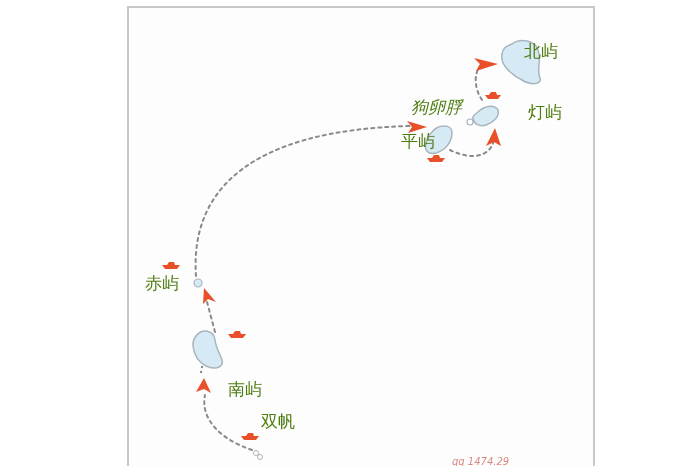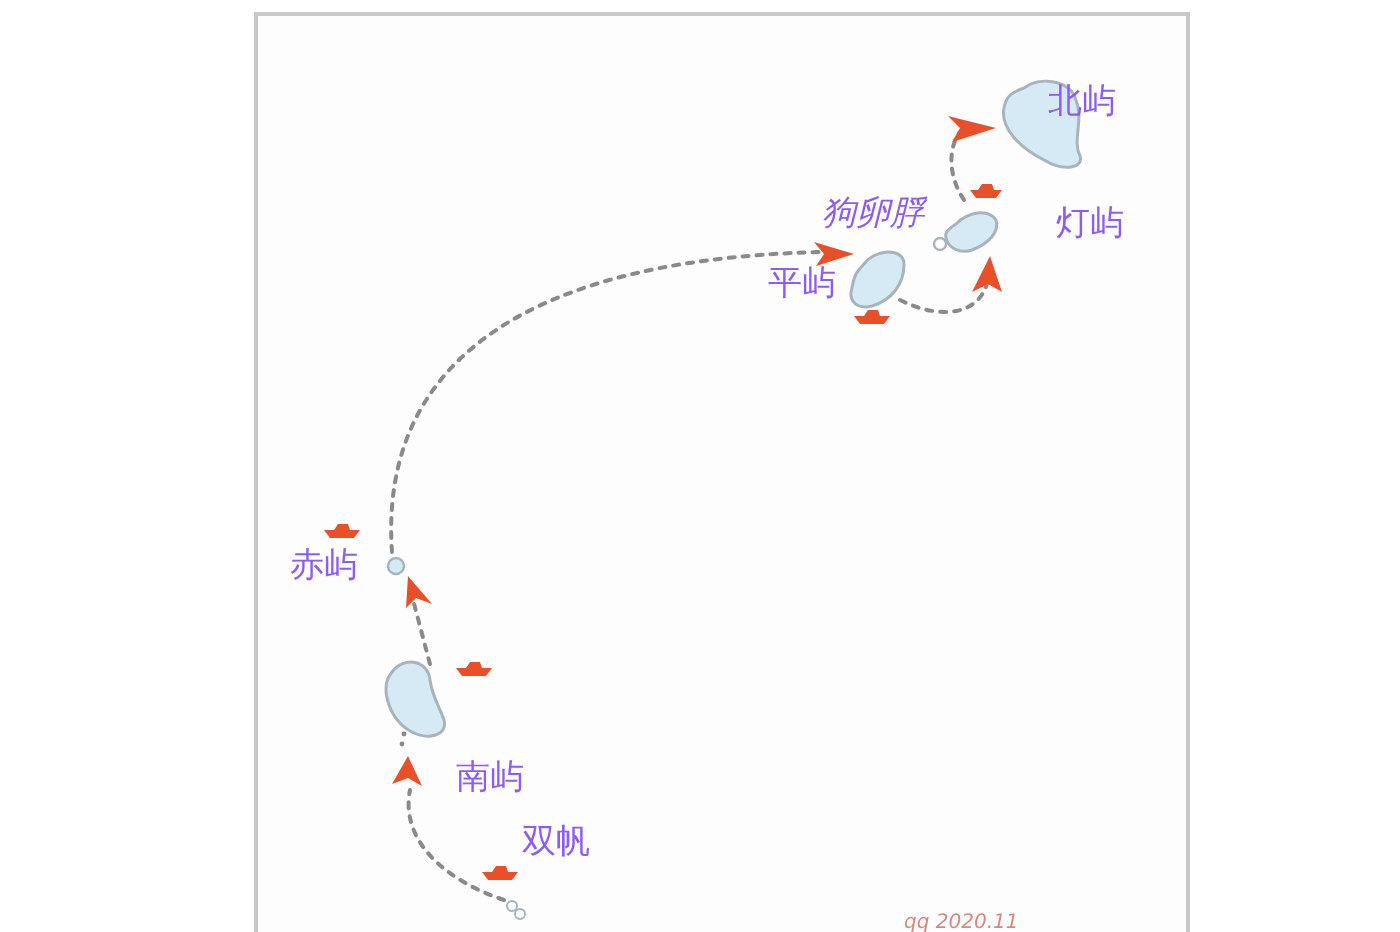--- a/index.html
+++ b/index.html
@@ -30,21 +30,21 @@
     svg.map {
       position: absolute;
       left: 0;
       top: 0;
       width: 700px;
       height: 466px;
     }
     .label {
       position: absolute;
       font-size: 17px;
-      color: #8b5cf6;
+      color: #4d7c0f;
       font-weight: normal;
       white-space: nowrap;
       line-height: 1;
       letter-spacing: 0px;
     }
     .watermark {
       position: absolute;
       left: 452px;
       top: 456px;
       font-size: 10px;
@@ -125,19 +125,19 @@
       <g transform="translate(485,92)">
         <path d="M 0 3 L 16 3 L 13 7 L 3 7 Z"></path>
         <path d="M 4 3 L 6 0 L 11 0 L 12 3 Z"></path>
       </g>
     </g>
   </svg>
 
   <div class="label" style="left:261px; top:413px;">双帆</div>
   <div class="label" style="left:228px; top:345px;margin-top:36px;">南屿</div>
   <div class="label" style="left:145px; top:275px;">赤屿</div>
-  <div class="label" style="left:384px; top:134px;">平屿</div>
+  <div class="label" style="left:401px; top:134px;font-family:Liberation Mono, monospace;">平屿</div>
   <div class="label" style="left:411px; top:99px;font-style:italic;">狗卵脬</div>
   <div class="label" style="left:528px; top:104px;">灯屿</div>
   <div class="label" style="left:524px; top:43px;">北屿</div>
 
-  <div class="watermark">qq 2020.11</div>
+  <div class="watermark">qq 1474.29</div>
 </div>
 
 </body></html>

